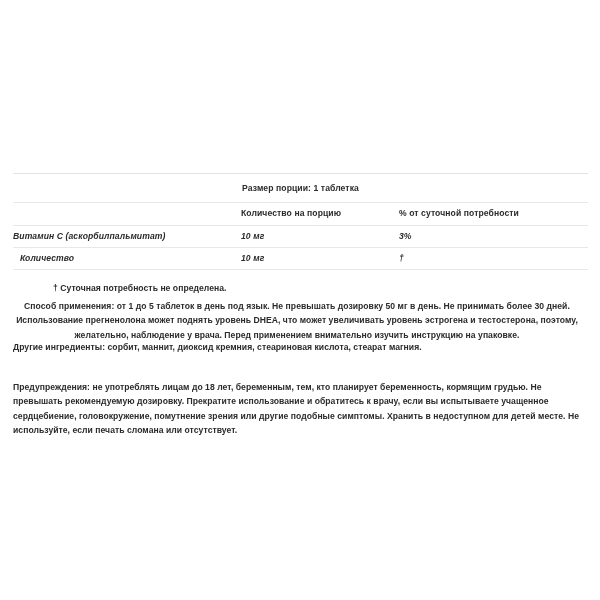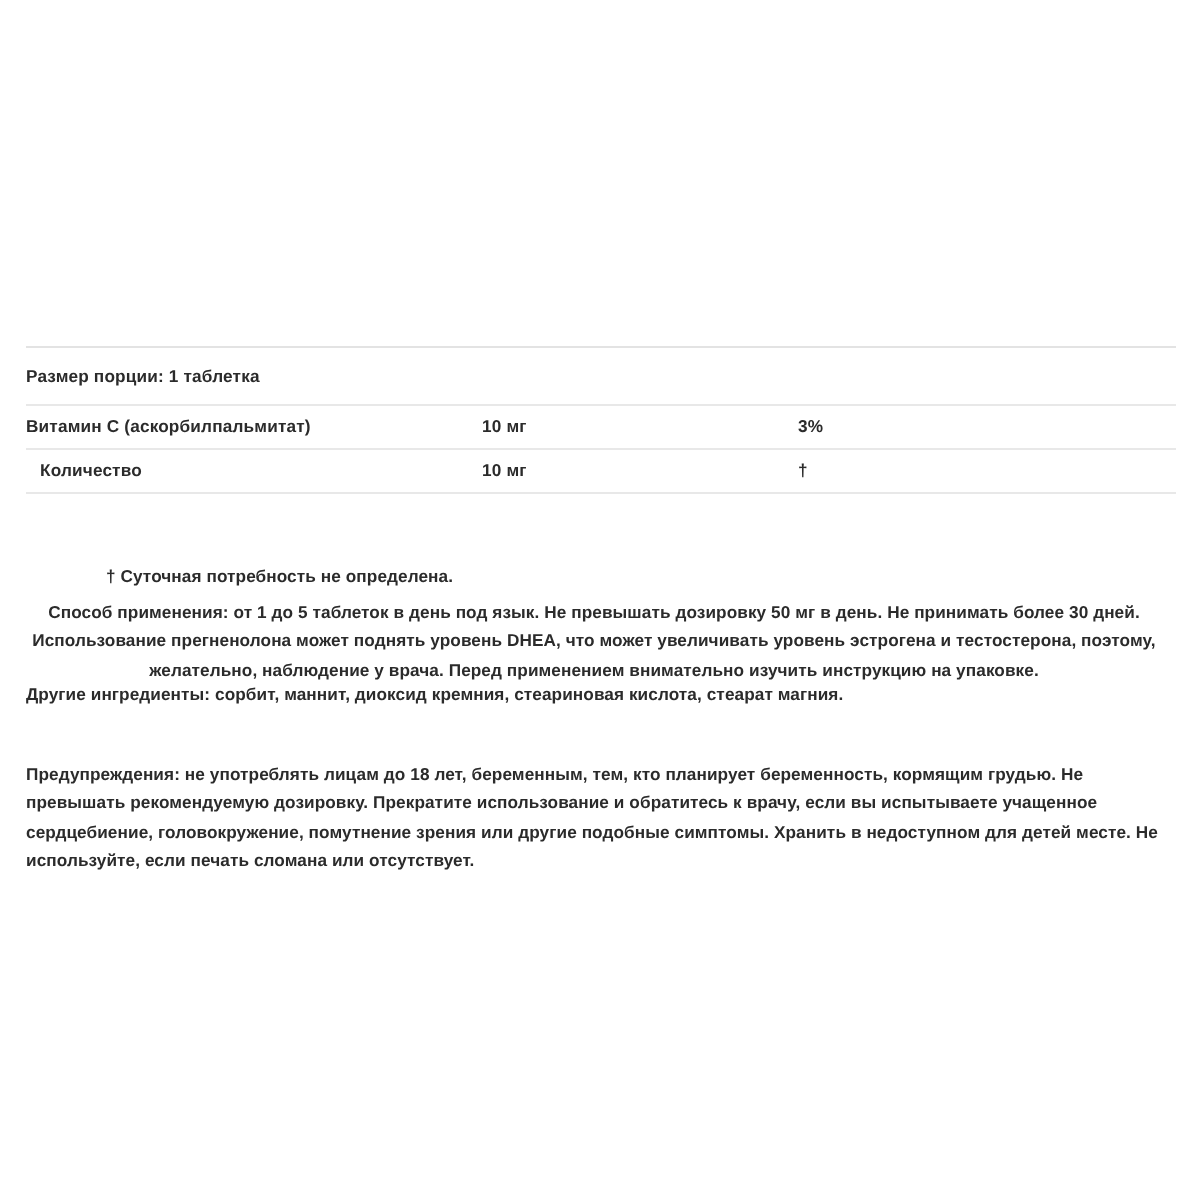--- a/index.html
+++ b/index.html
@@ -43,23 +43,23 @@
     line-height: 1.1;
     font-weight: bold;
     color: #2b2b2b;
     letter-spacing: 0.01em;
   }
   .col-name   { width: 228px; }
   .col-amount { width: 158px; }
   .col-dv     { width: 189px; }
 
   .rule-top td      { border-top: 1px solid #e3e3e3; }
-  .row-serving td   { height: 27px; padding-top: 1px; }
+  .row-serving td   { height: 27px; padding-top: 1px; text-align: center; }
   .row-headers td   { height: 22px; border-top: 1px solid #e8e8e8; }
-  .row-nutrient td  { height: 21px; border-top: 1px solid #e8e8e8; }
+  .row-nutrient td  { height: 21px; border-top: 1px solid #e8e8e8; font-style: italic; }
   .row-bottom td    { height: 0;   border-top: 1px solid #e8e8e8; }
 
   .indent { padding-left: 7px !important; }
 
   
   .para {
     position: absolute;
     left: 13px;
     width: 568px;
     font-size: 8.6px;
@@ -82,20 +82,25 @@
   <table class="facts-table">
     <colgroup>
       <col class="col-name">
       <col class="col-amount">
       <col class="col-dv">
     </colgroup>
     <tbody>
       <tr class="row-serving rule-top">
         <td colspan="3">Размер порции: 1 таблетка</td>
       </tr>
+      <tr class="row-headers">
+        <td></td>
+        <td>Количество на порцию</td>
+        <td>% от суточной потребности</td>
+      </tr>
       <tr class="row-nutrient">
         <td>Витамин С (аскорбилпальмитат)</td>
         <td>10 мг</td>
         <td>3%</td>
       </tr>
       <tr class="row-nutrient">
         <td class="indent">Количество</td>
         <td>10 мг</td>
         <td>†</td>
       </tr>

